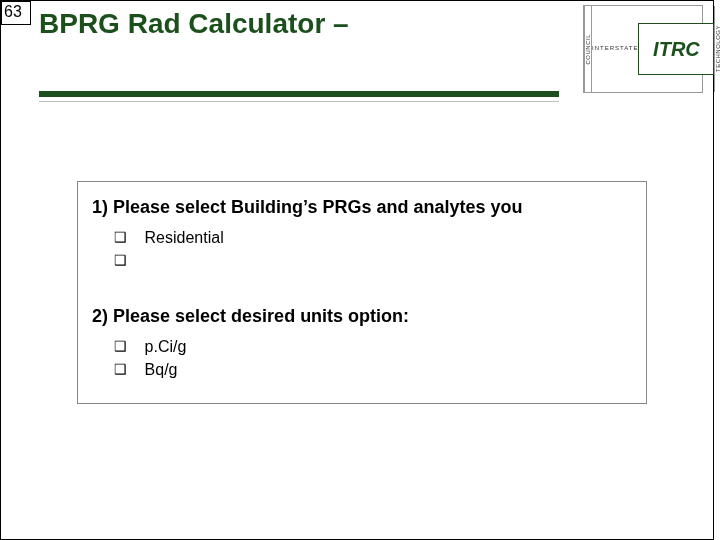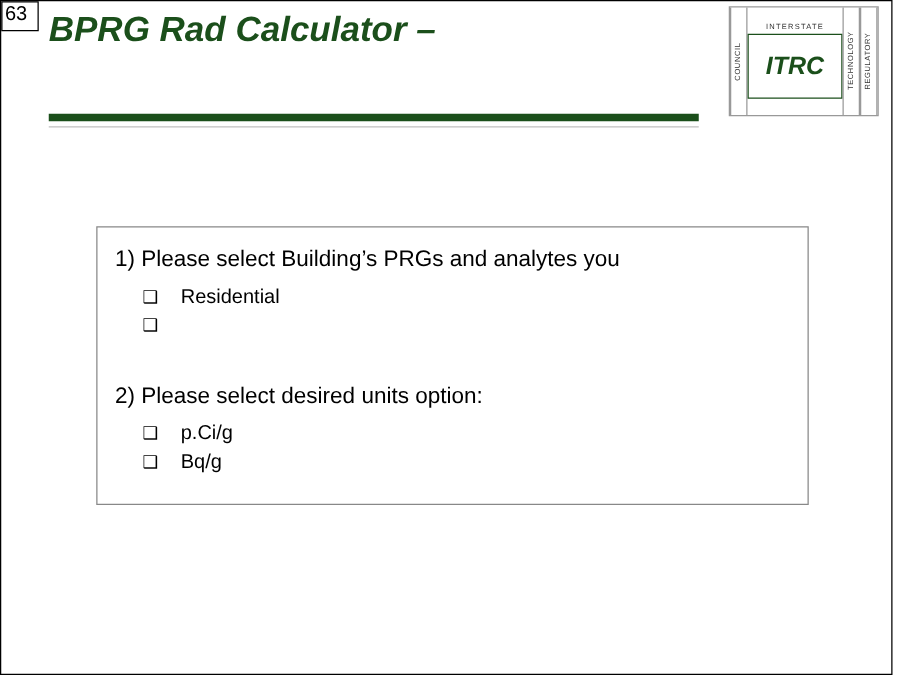--- a/index.html
+++ b/index.html
@@ -27,21 +27,20 @@
     border: 1px solid #000;
     font-size: 16px;
     padding: 1px 2px;
     box-sizing: border-box;
   }
   .title-block {
     position: absolute;
     left: 38px;
     top: 6px;
     right: 140px;
-    font-style: italic;
   }
   .title-block h1 {
     margin: 0;
     font-size: 28px;
     font-weight: bold;
     color: #1b4f1b;
     line-height: 1.2;
   }
   .rule-thick {
     position: absolute;
@@ -81,21 +80,20 @@
     border-left: 1px solid #999;
     border-right: 1px solid #999;
   }
   .itrc-col span {
     writing-mode: vertical-rl;
     transform: rotate(180deg);
   }
   .itrc-center {
     flex: 1;
     display: flex;
-    flex-direction: column;
     align-items: center;
     justify-content: center;
   }
   .itrc-center .interstate {
     font-size: 6px;
     letter-spacing: 1px;
     color: #333;
     margin-bottom: 2px;
   }
   .itrc-center .logo {
@@ -115,21 +113,21 @@
     position: absolute;
     left: 76px;
     top: 180px;
     width: 570px;
     border: 1px solid #888;
     padding: 10px 14px 18px 14px;
     box-sizing: border-box;
   }
   .section-head {
     font-size: 18px;
-    font-weight: normal;
+    font-weight: bold;
     margin: 4px 0 8px 0;
     line-height: 1.3;
   }
   .section-head.second {
     margin-top: 34px;
   }
   .indent-head {
     padding-left: 28px;
     display: block;
   }

